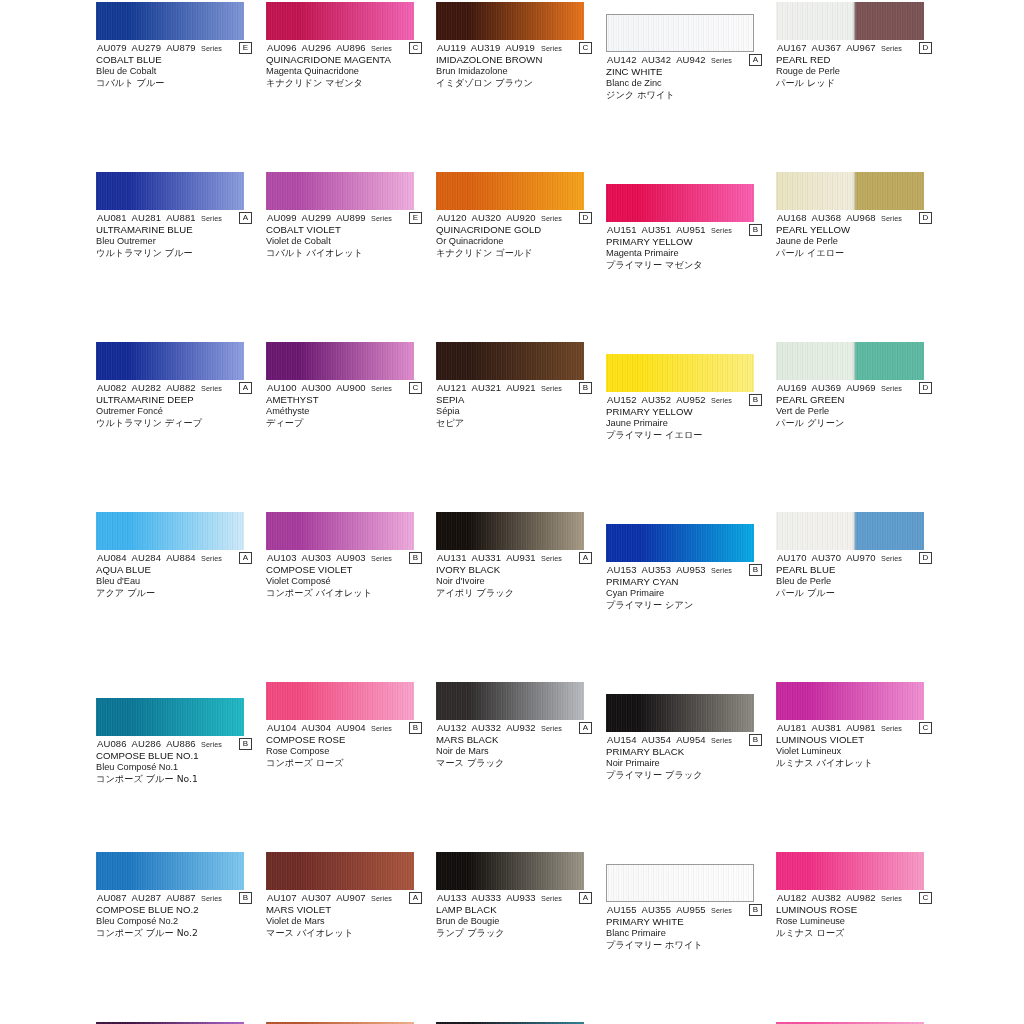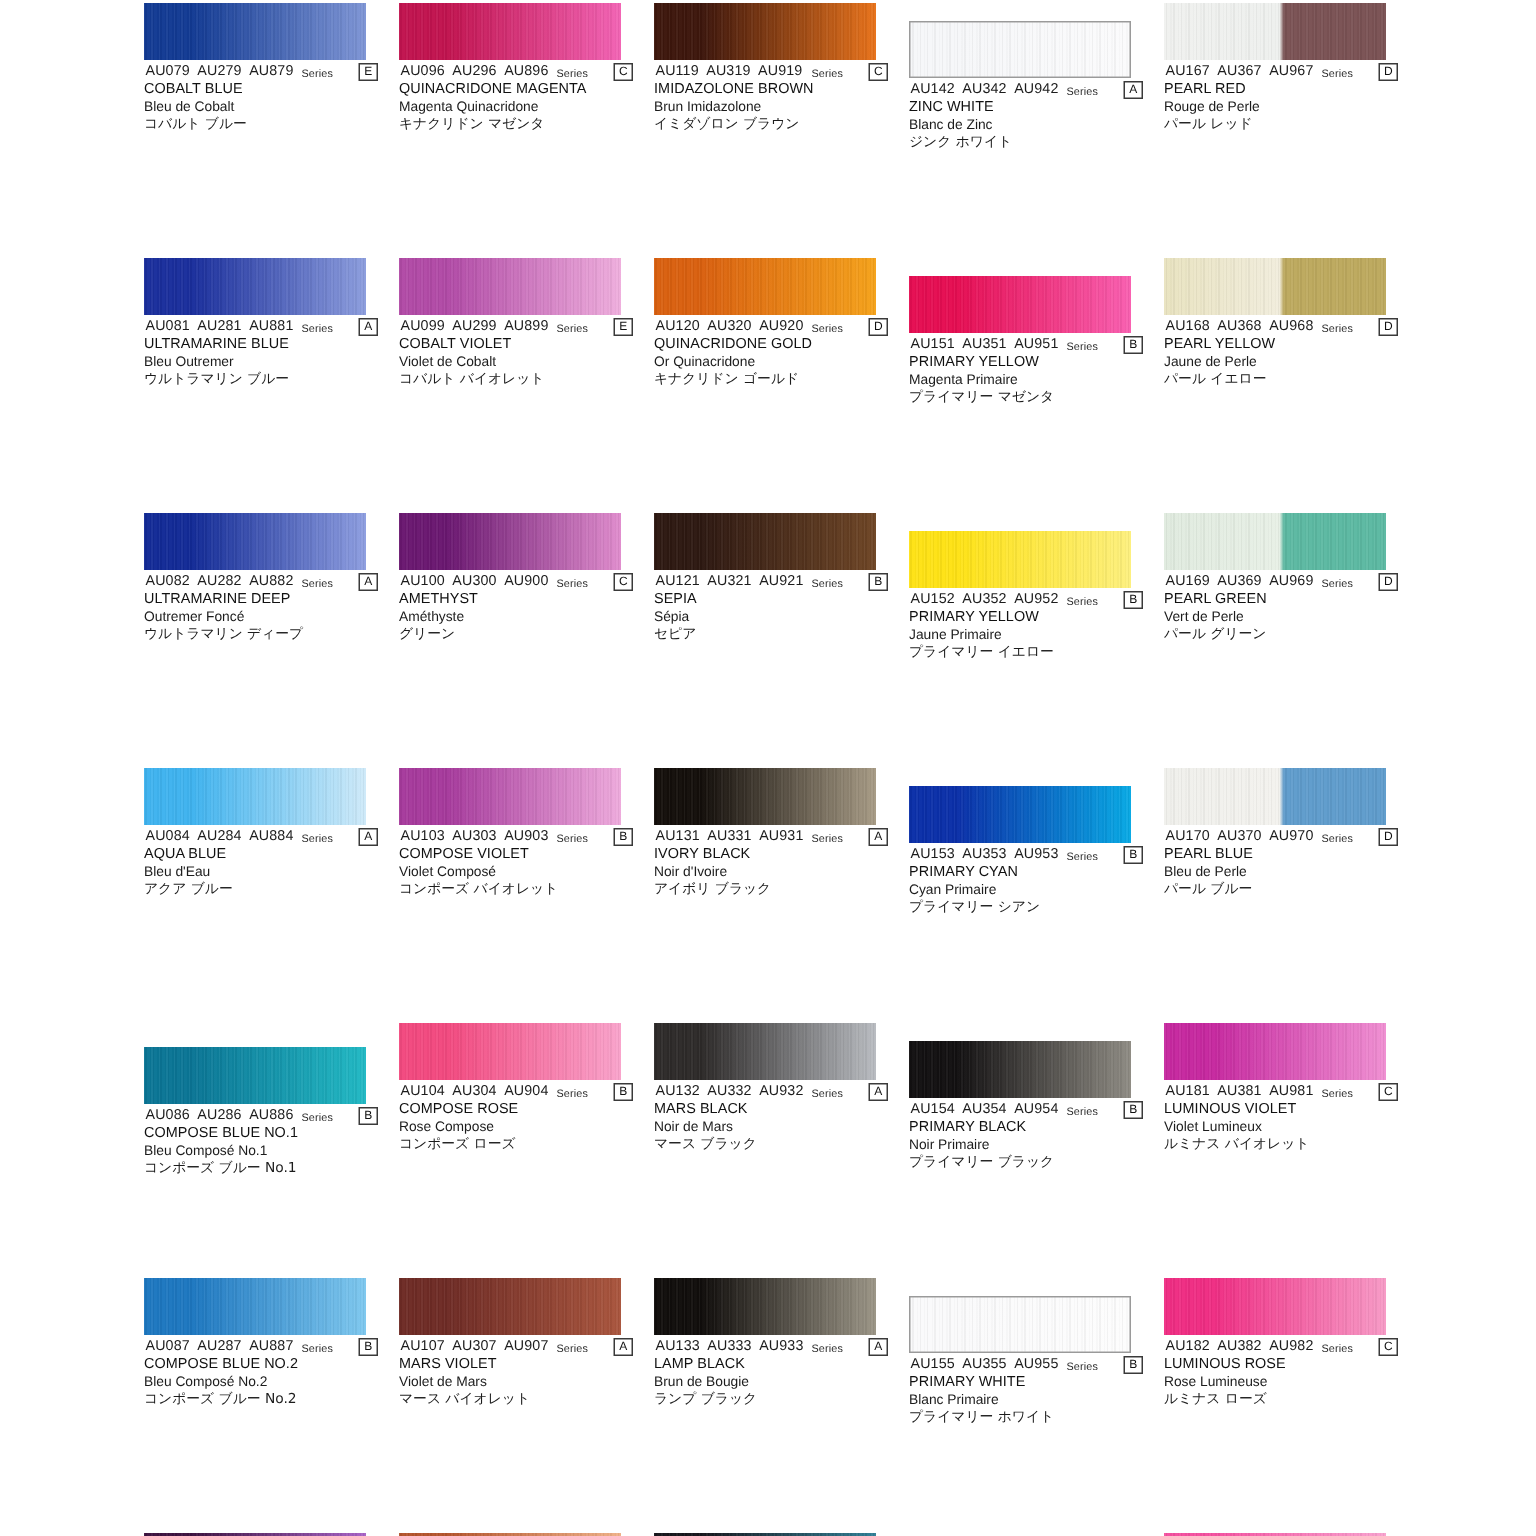--- a/index.html
+++ b/index.html
@@ -226,21 +226,21 @@
         <div class="info">
           <div class="codeline">
             <div class="codes"><span>AU100</span><span>AU300</span><span>AU900</span></div>
             <div class="serieswrap">
               <span class="serieslbl">Series</span>
               <span class="seriesbox">C</span>
             </div>
           </div>
           <div class="nameEn">AMETHYST</div>
           <div class="nameFr">Améthyste</div>
-          <div class="nameJa">グリーン</div>
+          <div class="nameJa">ディープ</div>
         </div>
       </div>
       <div class="cell" style="top: 255px;">
         <div class="swatch" style="background: linear-gradient(90deg, rgb(166, 58, 156) 0%, rgb(166, 58, 156) 22%, rgb(238, 170, 220) 100%);">
           <div class="grain"></div>
         </div>
         <div class="info">
           <div class="codeline">
             <div class="codes"><span>AU103</span><span>AU303</span><span>AU903</span></div>
             <div class="serieswrap">

